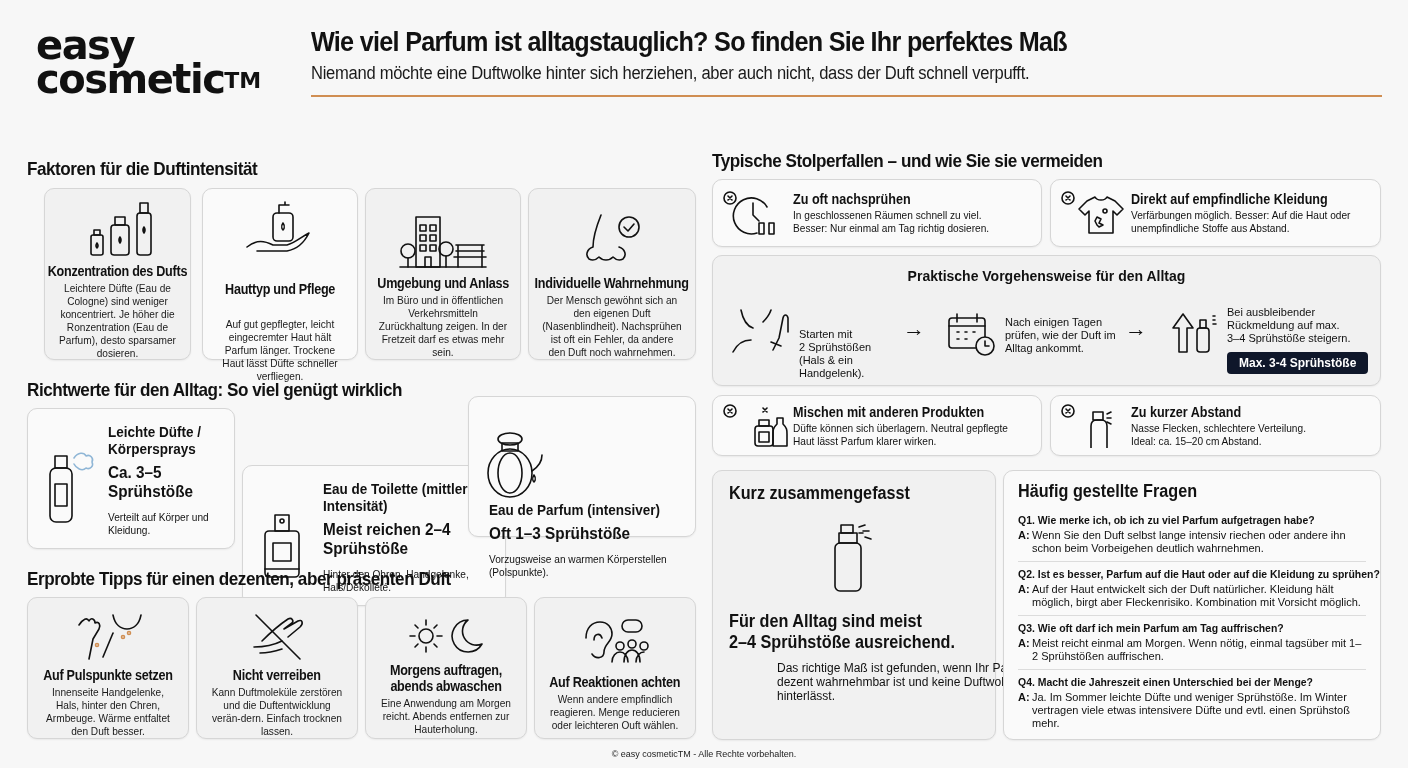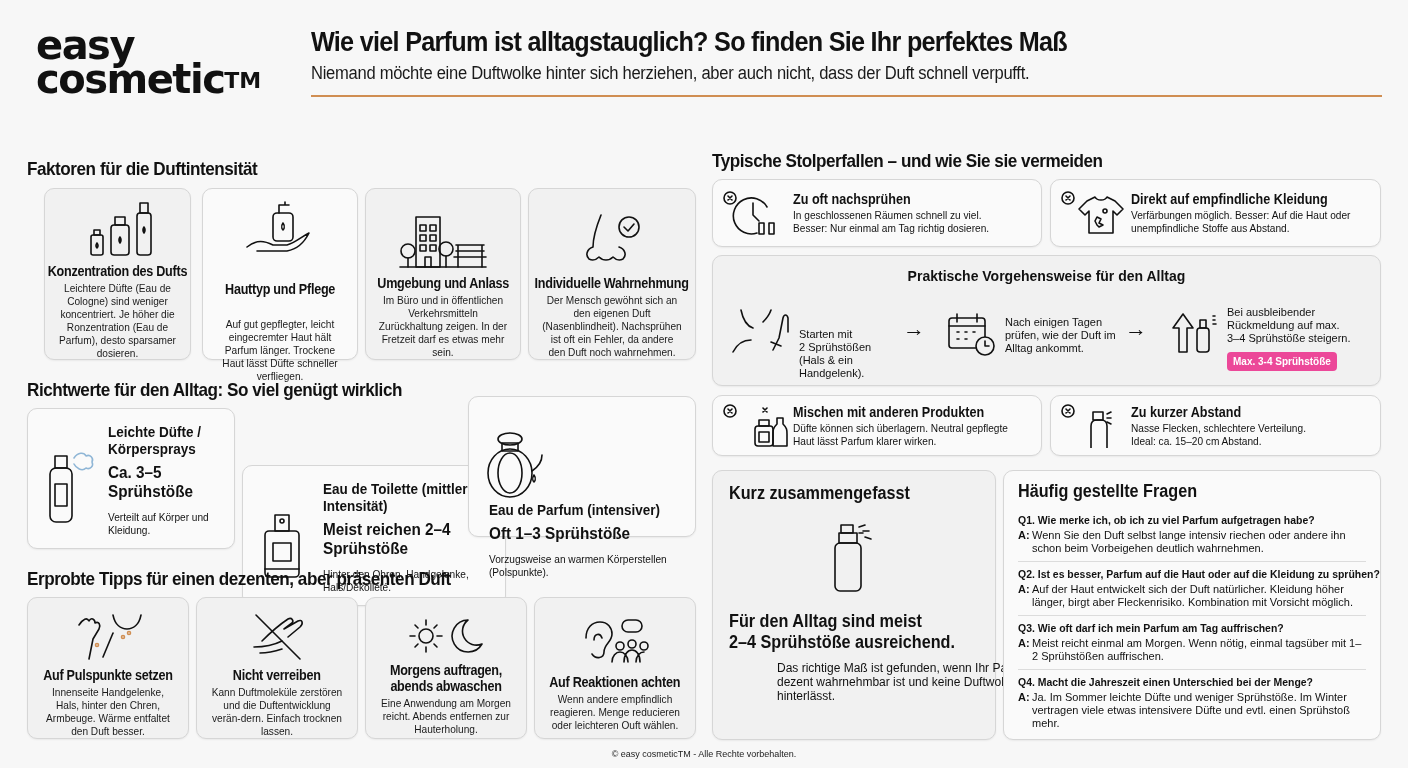--- a/index.html
+++ b/index.html
@@ -54,22 +54,22 @@
 
   .mcard { display: flex; align-items: center; padding: 6px 10px; }
   .mcard .icon { width: 70px; height: 44px; position: relative; }
   .mcard .h { font-size: 14px; font-weight: bold; transform: scaleX(0.9); transform-origin: left; white-space: nowrap; }
   .mcard .p { font-size: 11px; line-height: 13px; margin-top: 2px; transform: scaleX(0.92); transform-origin: left; white-space: nowrap; }
 
   .proc-title { position: absolute; left: 0; right: 0; top: 12px; text-align: center; font-size: 14px; font-weight: bold; }
   .proc-step { position: absolute; font-size: 11px; line-height: 13px; }
   .arrow { position: absolute; font-size: 22px; }
   .badge {
-    position: absolute; background: #ec4899; color: #fff; font-size: 10px; font-weight: bold;
-    border-radius: 4px; padding: 4px 6px; white-space: nowrap;
+    position: absolute; background: #0f172a; color: #fff; font-size: 12px; font-weight: bold;
+    border-radius: 4px; padding: 4px 12px; white-space: nowrap;
   }
 
   .sum-title { position: absolute; left: 16px; top: 12px; font-size: 18px; font-weight: bold; transform: scaleX(0.9); transform-origin: left; }
   .sum-big { position: absolute; left: 16px; top: 140px; font-size: 18px; font-weight: bold; line-height: 21px; transform: scaleX(0.9); transform-origin: left; white-space: nowrap; }
   .sum-p { position: absolute; left: 16px; top: 190px; width: 265px; font-size: 12px; line-height: 14px; margin-left: 48px; }
 
   .faq-title { font-size: 18px; font-weight: bold; transform: scaleX(0.9); transform-origin: left; margin-bottom: 6px; }
   .faq-item { padding: 6px 0; border-bottom: 1px solid #dcdcdc; }
   .faq-item:last-child { border-bottom: none; }
   .faq-q { font-size: 11px; font-weight: bold; transform: scaleX(0.95); transform-origin: left; white-space: nowrap; }
@@ -392,21 +392,21 @@
     <div class="faq-q">Q1. Wie merke ich, ob ich zu viel Parfum aufgetragen habe?</div>
     <div class="faq-a">
         <b>A:</b>
         <span>Wenn Sie den Duft selbst lange intensiv riechen oder andere ihn schon beim Vorbeigehen deutlich wahrnehmen.</span>
       </div>
   </div>
   <div class="faq-item">
     <div class="faq-q">Q2. Ist es besser, Parfum auf die Haut oder auf die Kleidung zu sprühen?</div>
     <div class="faq-a">
         <b>A:</b>
-        <span>Auf der Haut entwickelt sich der Duft natürlicher. Kleidung höher länger, birgt aber Fleckenrisiko. Kombination mit Vorsicht möglich.</span>
+        <span>Auf der Haut entwickelt sich der Duft natürlicher. Kleidung hält möglich, birgt aber Fleckenrisiko. Kombination mit Vorsicht möglich.</span>
       </div>
   </div>
   <div class="faq-item">
     <div class="faq-q">Q3. Wie oft darf ich mein Parfum am Tag auffrischen?</div>
     <div class="faq-a">
         <b>A:</b>
         <span>Meist reicht einmal am Morgen. Wenn nötig, einmal tagsüber mit 1–2 Sprühstößen auffrischen.</span>
       </div>
   </div>
   <div class="faq-item">

